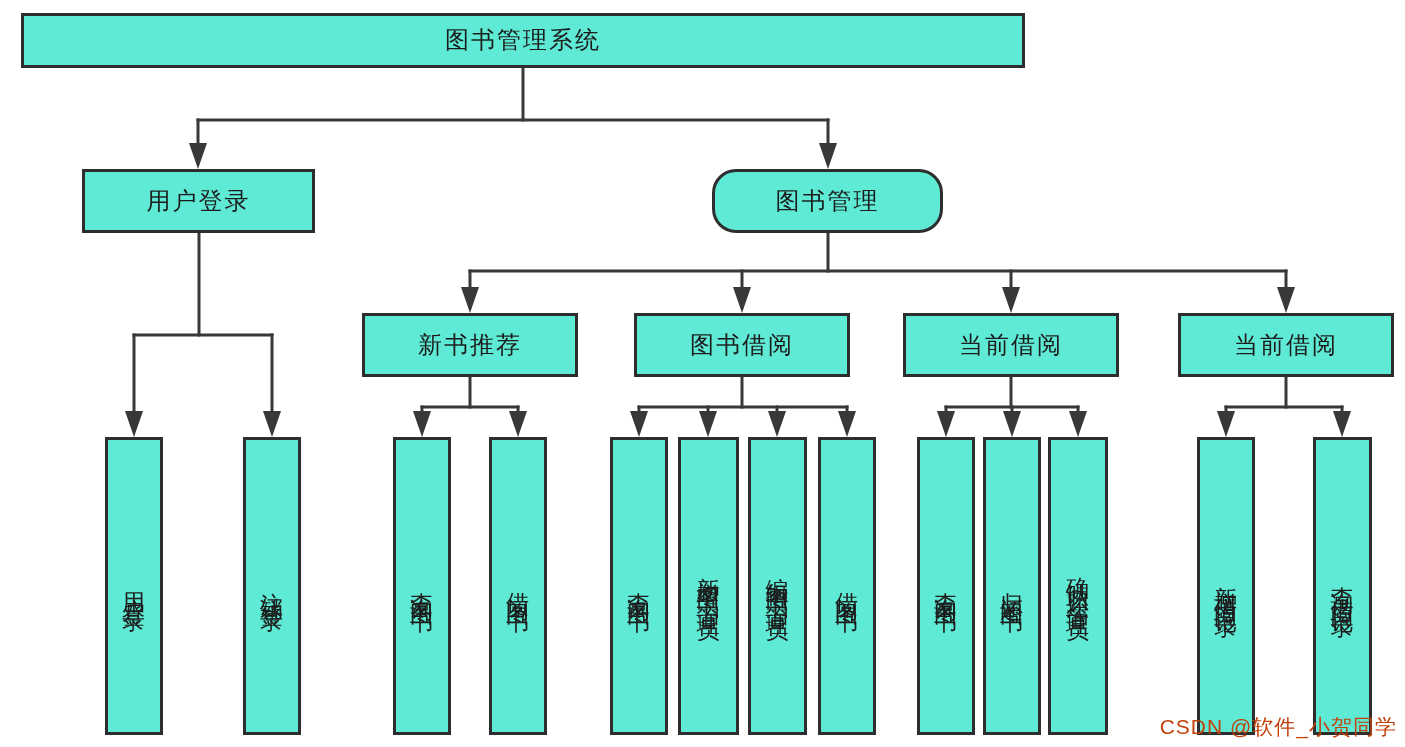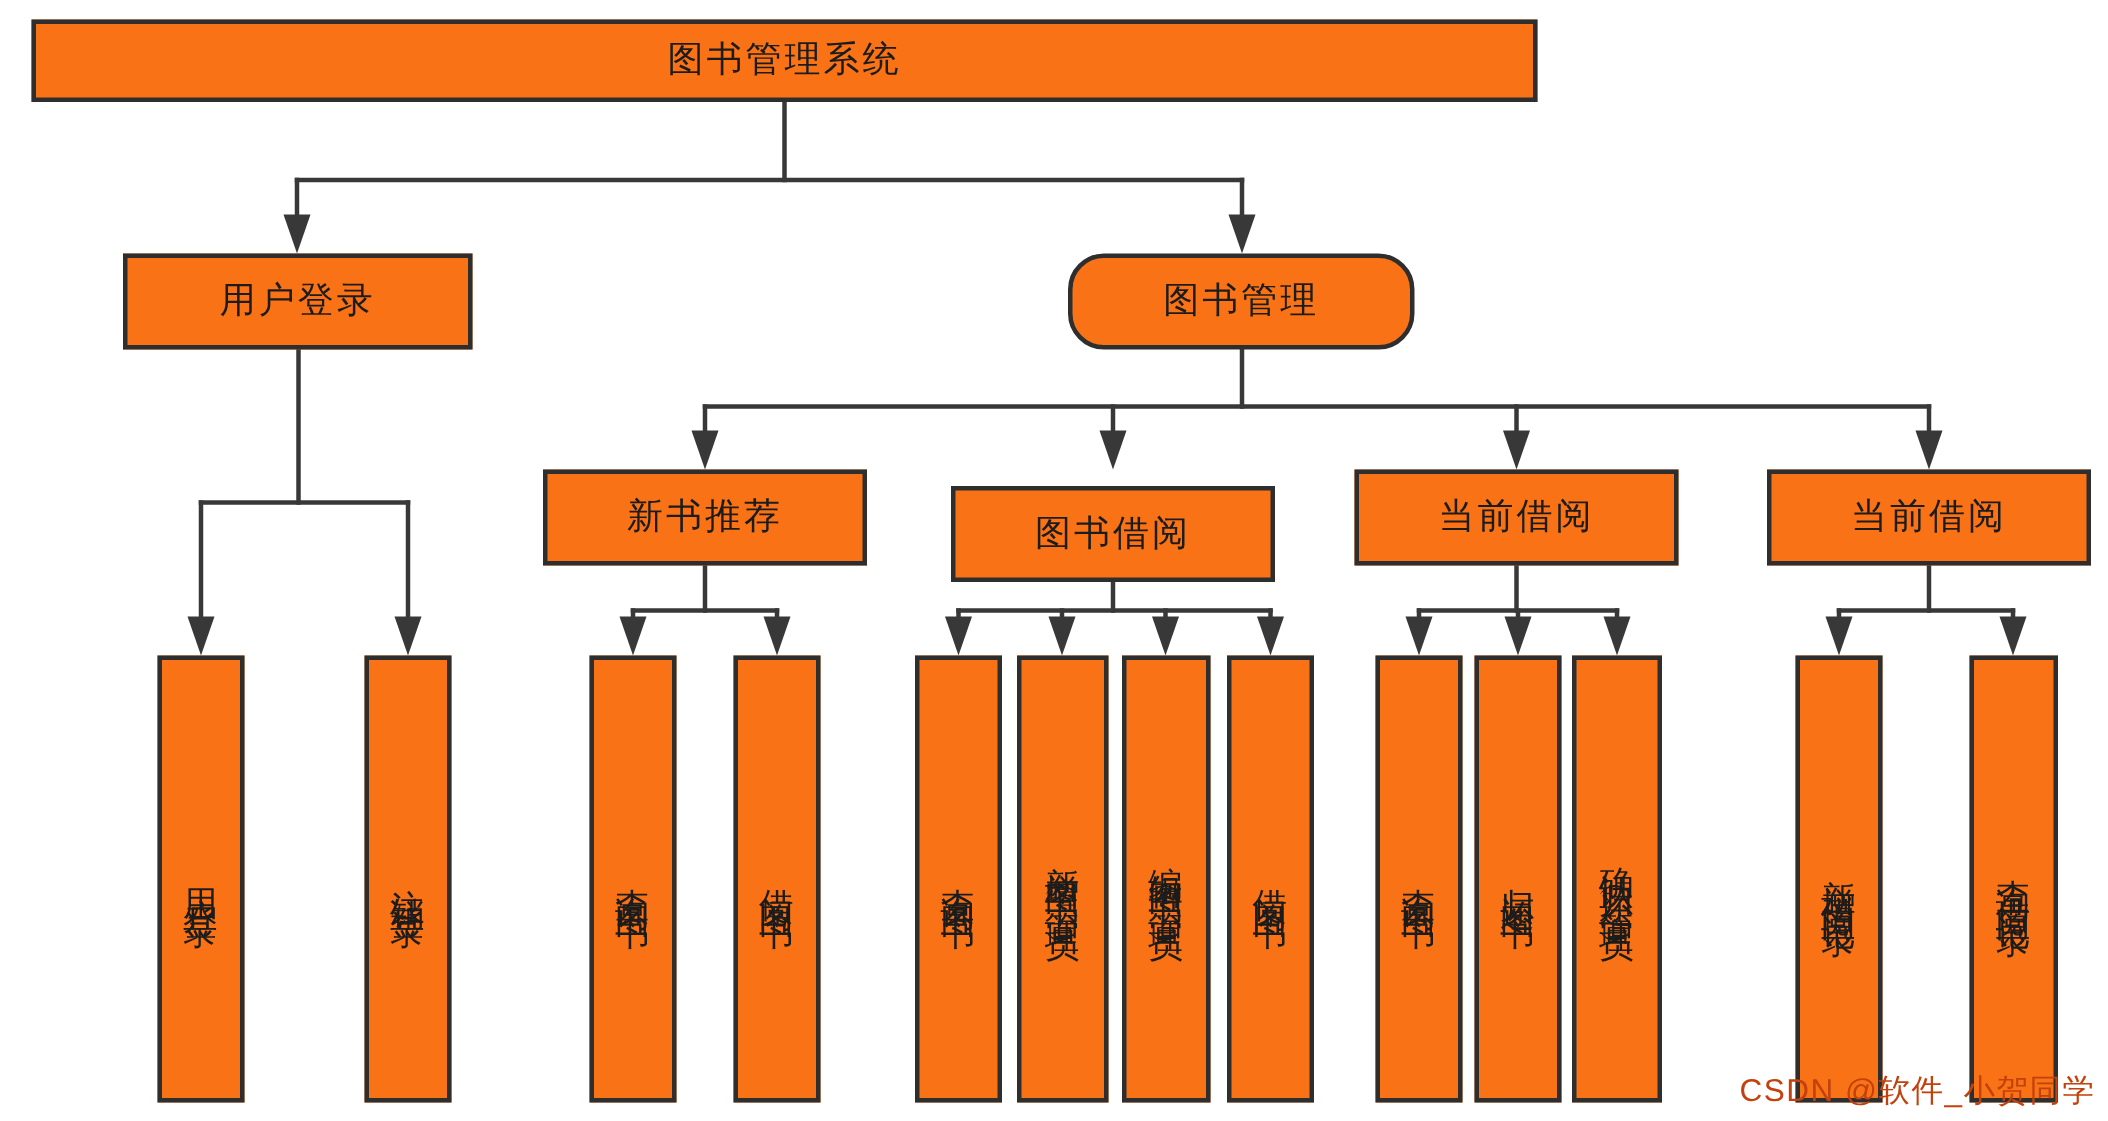--- a/index.html
+++ b/index.html
@@ -14,21 +14,21 @@
     background: #ffffff;
   }
   .connectors {
     position: absolute; left: 0; top: 0;
     width: 1405px; height: 747px;
   }
   .node {
     position: absolute;
     box-sizing: border-box;
     border: 3px solid #2e2e2e;
-    background: #f97316;
+    background: #5eead4;
     display: flex;
     align-items: center;
     justify-content: center;
     color: #1c1c1c;
     text-align: center;
   }
   .hbox {
     font-size: 24px;
     letter-spacing: 2px;
     line-height: 1.1;
@@ -125,21 +125,21 @@
       <polygon points="1333,411 1351,411 1342,437"></polygon>
     </g>
   </svg>
 
   <div class="node hbox" style="left:21px; top:13px; width:1004px; height:55px;">图书管理系统</div>
 
   <div class="node hbox" style="left:82px; top:169px; width:233px; height:64px;">用户登录</div>
   <div class="node hbox" style="left:712px; top:169px; width:231px; height:64px;border-radius:24px;">图书管理</div>
 
   <div class="node hbox" style="left:362px; top:313px; width:216px; height:64px;text-align:right;">新书推荐</div>
-  <div class="node hbox" style="left:634px; top:324px; width:216px; height:64px;">图书借阅</div>
+  <div class="node hbox" style="left:634px; top:313px; width:216px; height:64px;">图书借阅</div>
   <div class="node hbox" style="left:903px; top:313px; width:216px; height:64px;">当前借阅</div>
   <div class="node hbox" style="left:1178px; top:313px; width:216px; height:64px;">当前借阅</div>
 
   <div class="node vbox" style="left:105px; top:437px; width:58px; height:298px;">用户登录</div>
   <div class="node vbox" style="left:243px; top:437px; width:58px; height:298px;">注销登录</div>
 
   <div class="node vbox" style="left:393px; top:437px; width:58px; height:298px;">查询图书</div>
   <div class="node vbox" style="left:489px; top:437px; width:58px; height:298px;">借阅图书</div>
 
   <div class="node vbox" style="left:610px; top:437px; width:58px; height:298px;">查询图书</div>

